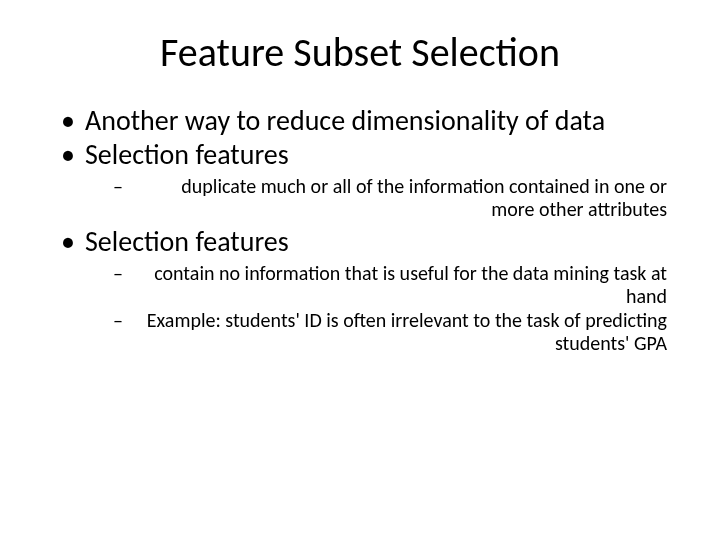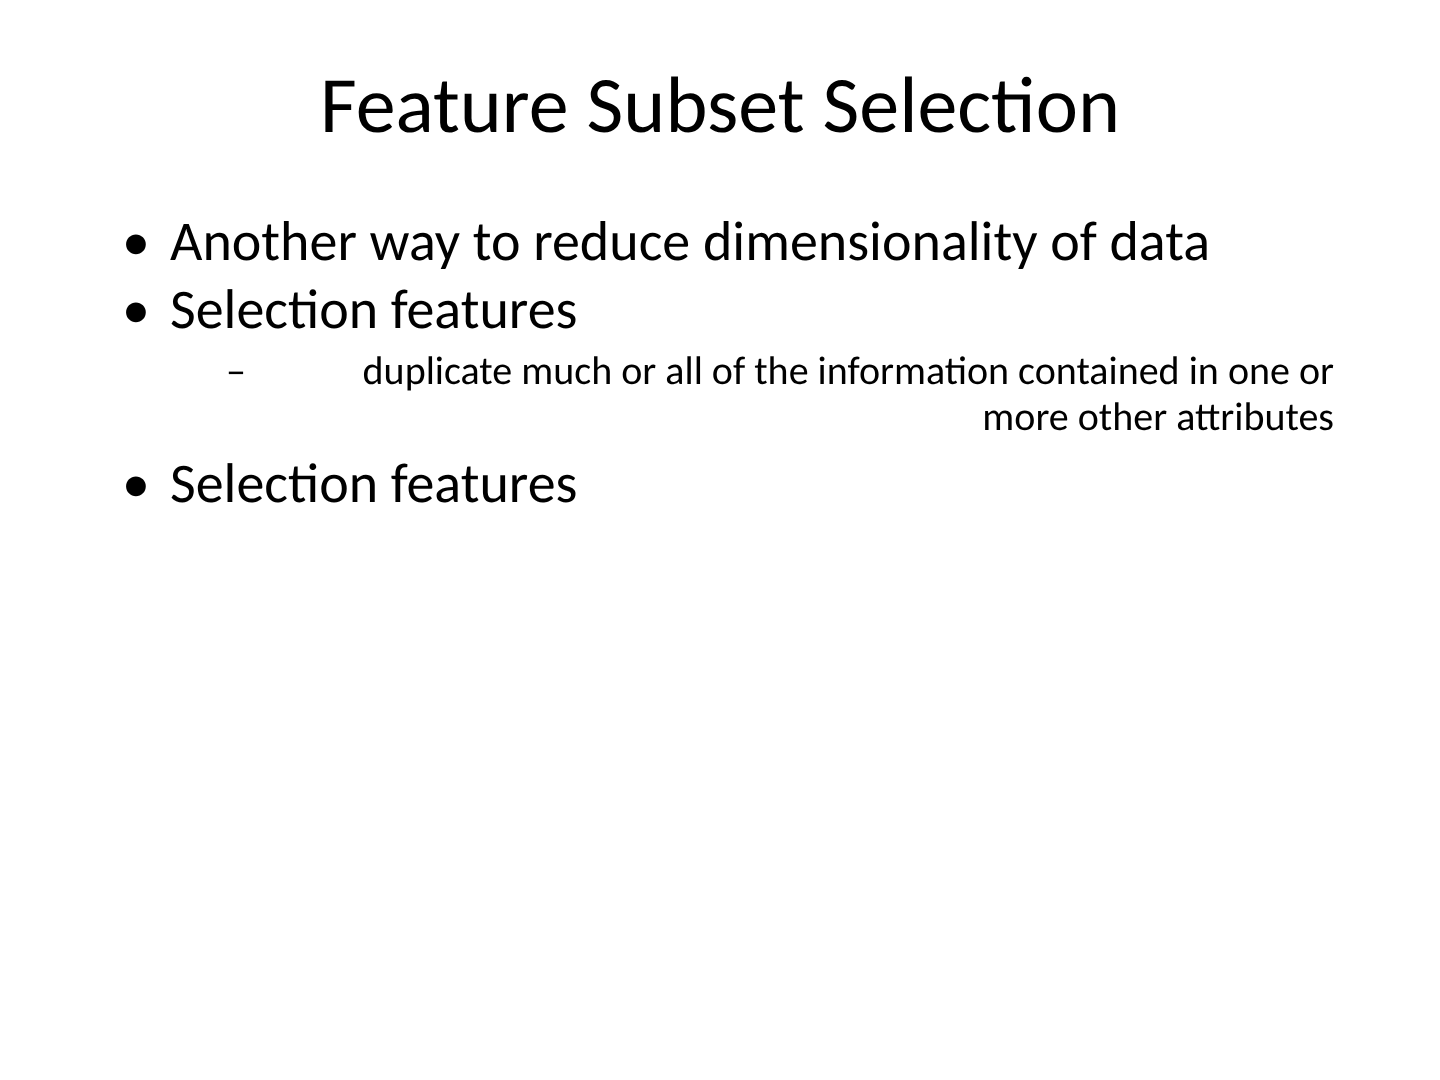--- a/index.html
+++ b/index.html
@@ -76,15 +76,23 @@
     <li>
       <span>Selection features</span>
       <ul class="level2">
         <li>
           <span>duplicate much or all of the information contained in one or more other attributes</span>
         </li>
       </ul>
     </li>
     <li>
       <span>Selection features</span>
+      <ul class="level2">
+        <li>
+          <span>contain no information that is useful for the data mining task at hand</span>
+        </li>
+        <li>
+          <span>Example: students' ID is often irrelevant to the task of predicting students' GPA</span>
+        </li>
+      </ul>
     </li>
   </ul>
 </div>
 
 </body></html>

